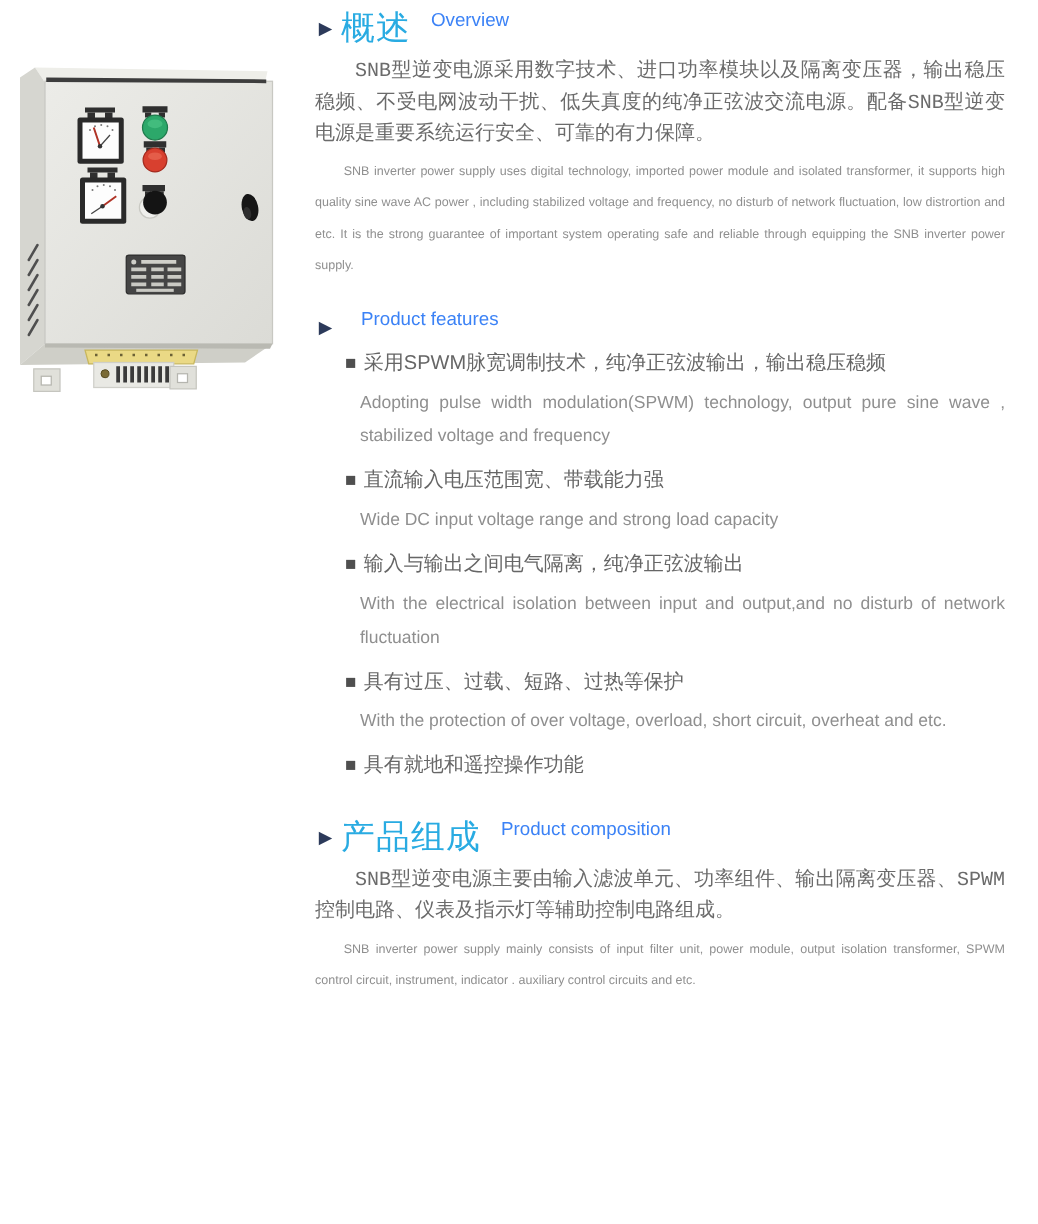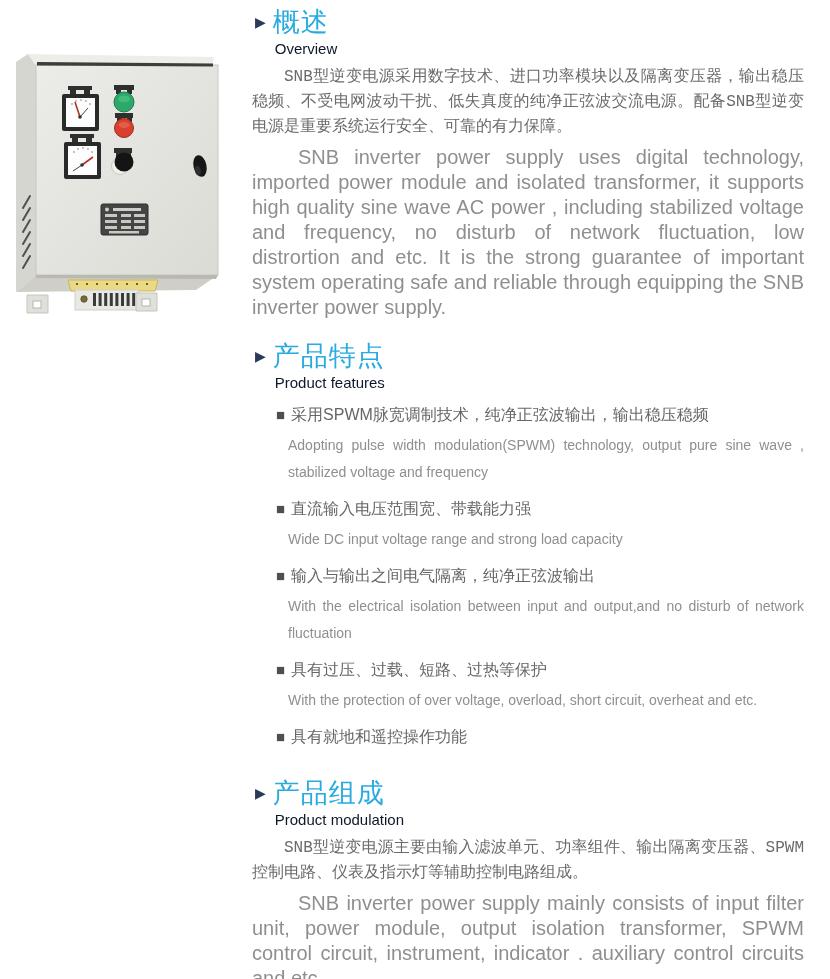--- a/index.html
+++ b/index.html
@@ -12,36 +12,36 @@
   }
   .left-col{position:absolute;left:0;top:0;width:252px;height:979px;}
   .right-col{position:absolute;left:252px;top:0;width:552px;}
 
   
   .sec-header{display:flex;align-items:flex-start;}
   .sec-marker{
     color:#2c3a5a;font-size:14px;line-height:14px;
     margin:9px 7px 0 3px;flex:0 0 auto;
   }
-  .sec-titles{display:flex;flex-direction:column;}
+  .sec-titles{display:flex;flex-direction:row;}
   .sec-title-zh{
     margin:0;color:#29abe2;font-size:27px;line-height:32px;
     font-weight:normal;letter-spacing:1px;
   }
   .sec-title-en{
-    color:#0f172a;font-size:15px;line-height:19px;margin:1px 0 0 2px;
+    color:#3b82f6;font-size:15px;line-height:19px;margin:1px 0 0 16px;
   }
 
   
   .zh-para{
     margin:7px 0 0 0;color:#6b6b6b;font-size:16px;line-height:25px;
     text-align:justify;text-indent:2em;font-family:Liberation Mono, monospace;
   }
   .en-para{
-    margin:5px 0 0 0;color:#8f8f8f;font-size:20px;line-height:25px;
+    margin:5px 0 0 0;color:#8f8f8f;font-size:10px;line-height:25px;
     text-align:justify;text-indent:2.3em;
   }
 
   
   .features{margin:4px 0 0 24px;}
   .feature{margin-top:10px;}
   .feature-title{
     color:#666666;font-size:16px;line-height:25px;
     display:flex;align-items:flex-start;
   }
@@ -217,21 +217,20 @@
         </div>
       </div>
       <p class="zh-para">SNB型逆变电源采用数字技术、进口功率模块以及隔离变压器，输出稳压稳频、不受电网波动干扰、低失真度的纯净正弦波交流电源。配备SNB型逆变电源是重要系统运行安全、可靠的有力保障。</p>
       <p class="en-para">SNB inverter power supply uses digital technology, imported power module and isolated transformer, it supports high quality sine wave AC power , including stabilized voltage and frequency, no disturb of network fluctuation, low distrortion and etc. It is the strong guarantee of important system operating safe and reliable through equipping the SNB inverter power supply.</p>
     </section>
 
     <section class="sec sec-features">
       <div class="sec-header">
         <span class="sec-marker">▶</span>
         <div class="sec-titles">
-          <h2 class="sec-title-zh">产品特点</h2>
           <div class="sec-title-en">Product features</div>
         </div>
       </div>
 
       <div class="features">
 
         <div class="feature">
           <div class="feature-title">
             <span class="feature-bullet">■</span>
             <span>采用SPWM脉宽调制技术，纯净正弦波输出，输出稳压稳频</span>
@@ -271,21 +270,21 @@
         </div>
 
       </div>
     </section>
 
     <section class="sec sec-composition">
       <div class="sec-header">
         <span class="sec-marker">▶</span>
         <div class="sec-titles">
           <h2 class="sec-title-zh">产品组成</h2>
-          <div class="sec-title-en">Product modulation</div>
+          <div class="sec-title-en">Product composition</div>
         </div>
       </div>
       <p class="zh-para">SNB型逆变电源主要由输入滤波单元、功率组件、输出隔离变压器、SPWM控制电路、仪表及指示灯等辅助控制电路组成。</p>
       <p class="en-para">SNB inverter power supply mainly consists of input filter unit, power module, output isolation transformer, SPWM control circuit, instrument, indicator . auxiliary control circuits and etc.</p>
     </section>
 
   </div>
 </div>
 
 </body></html>

